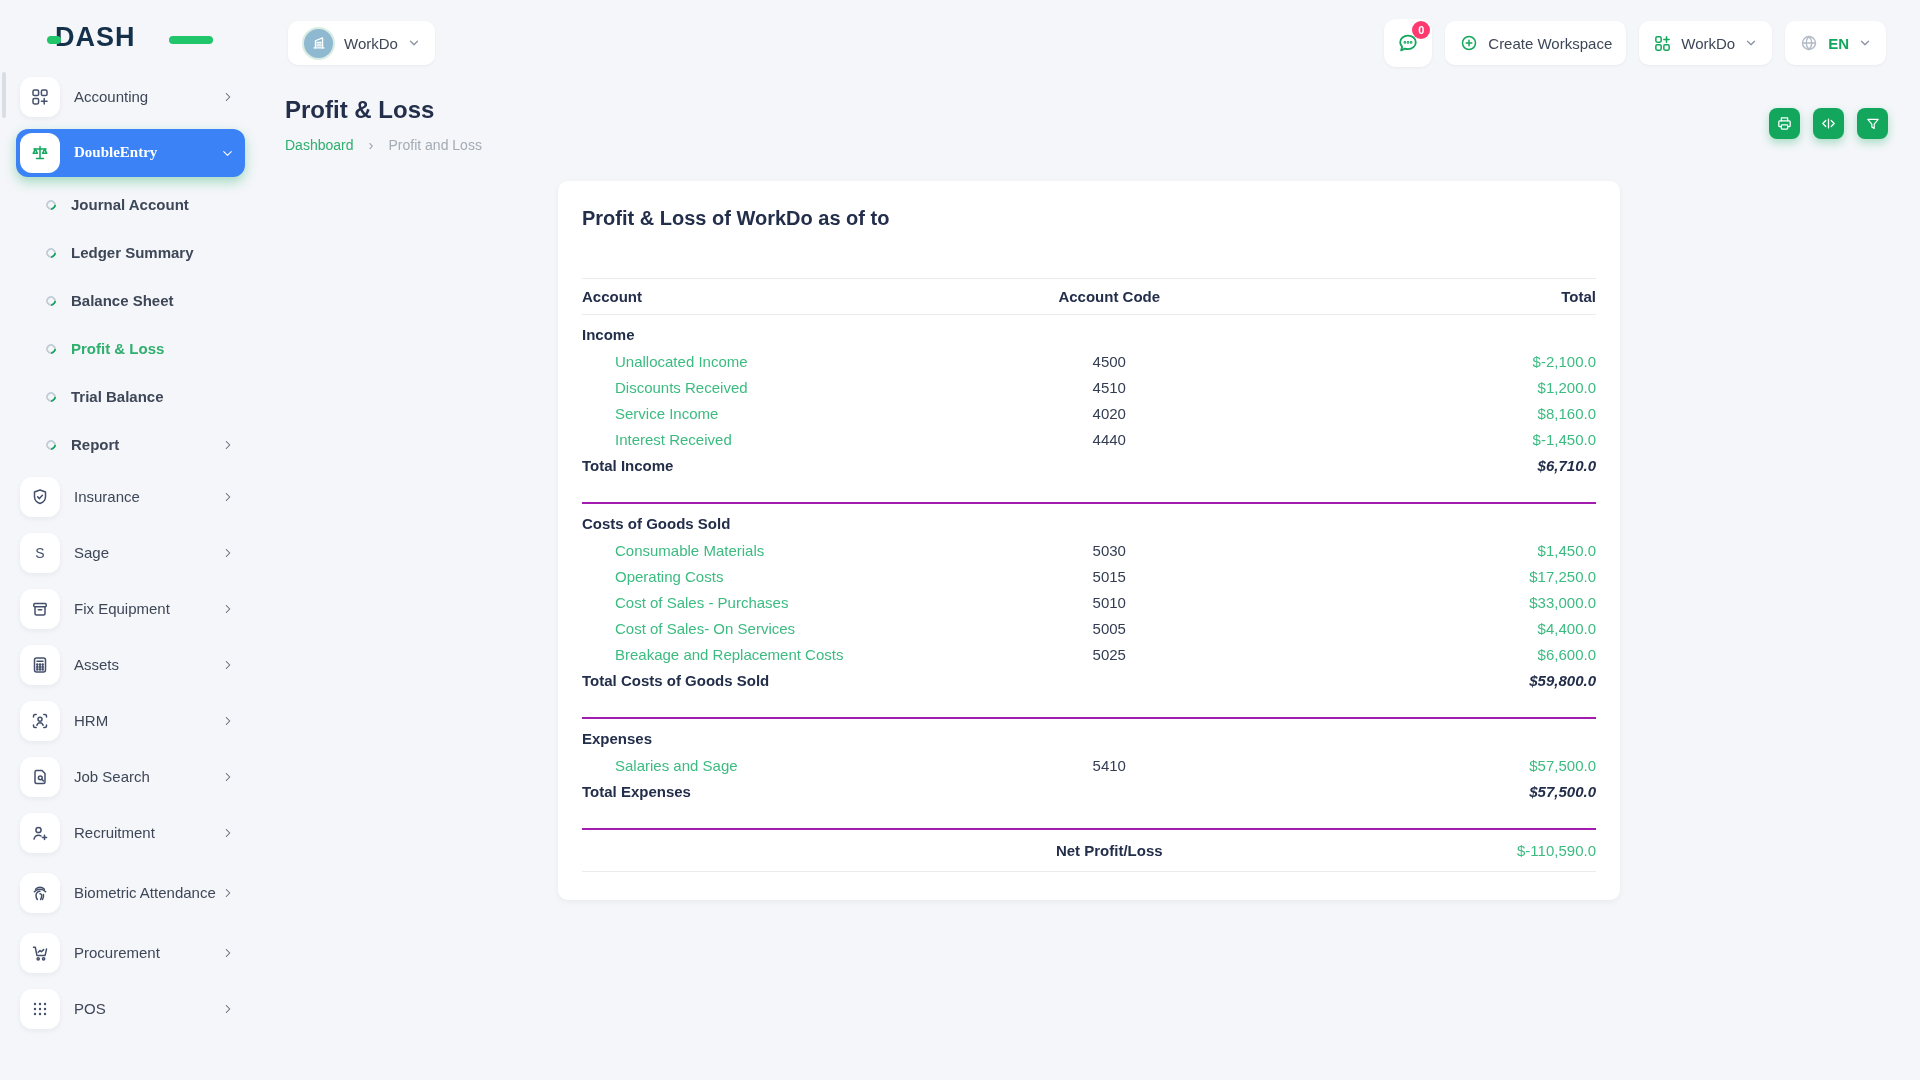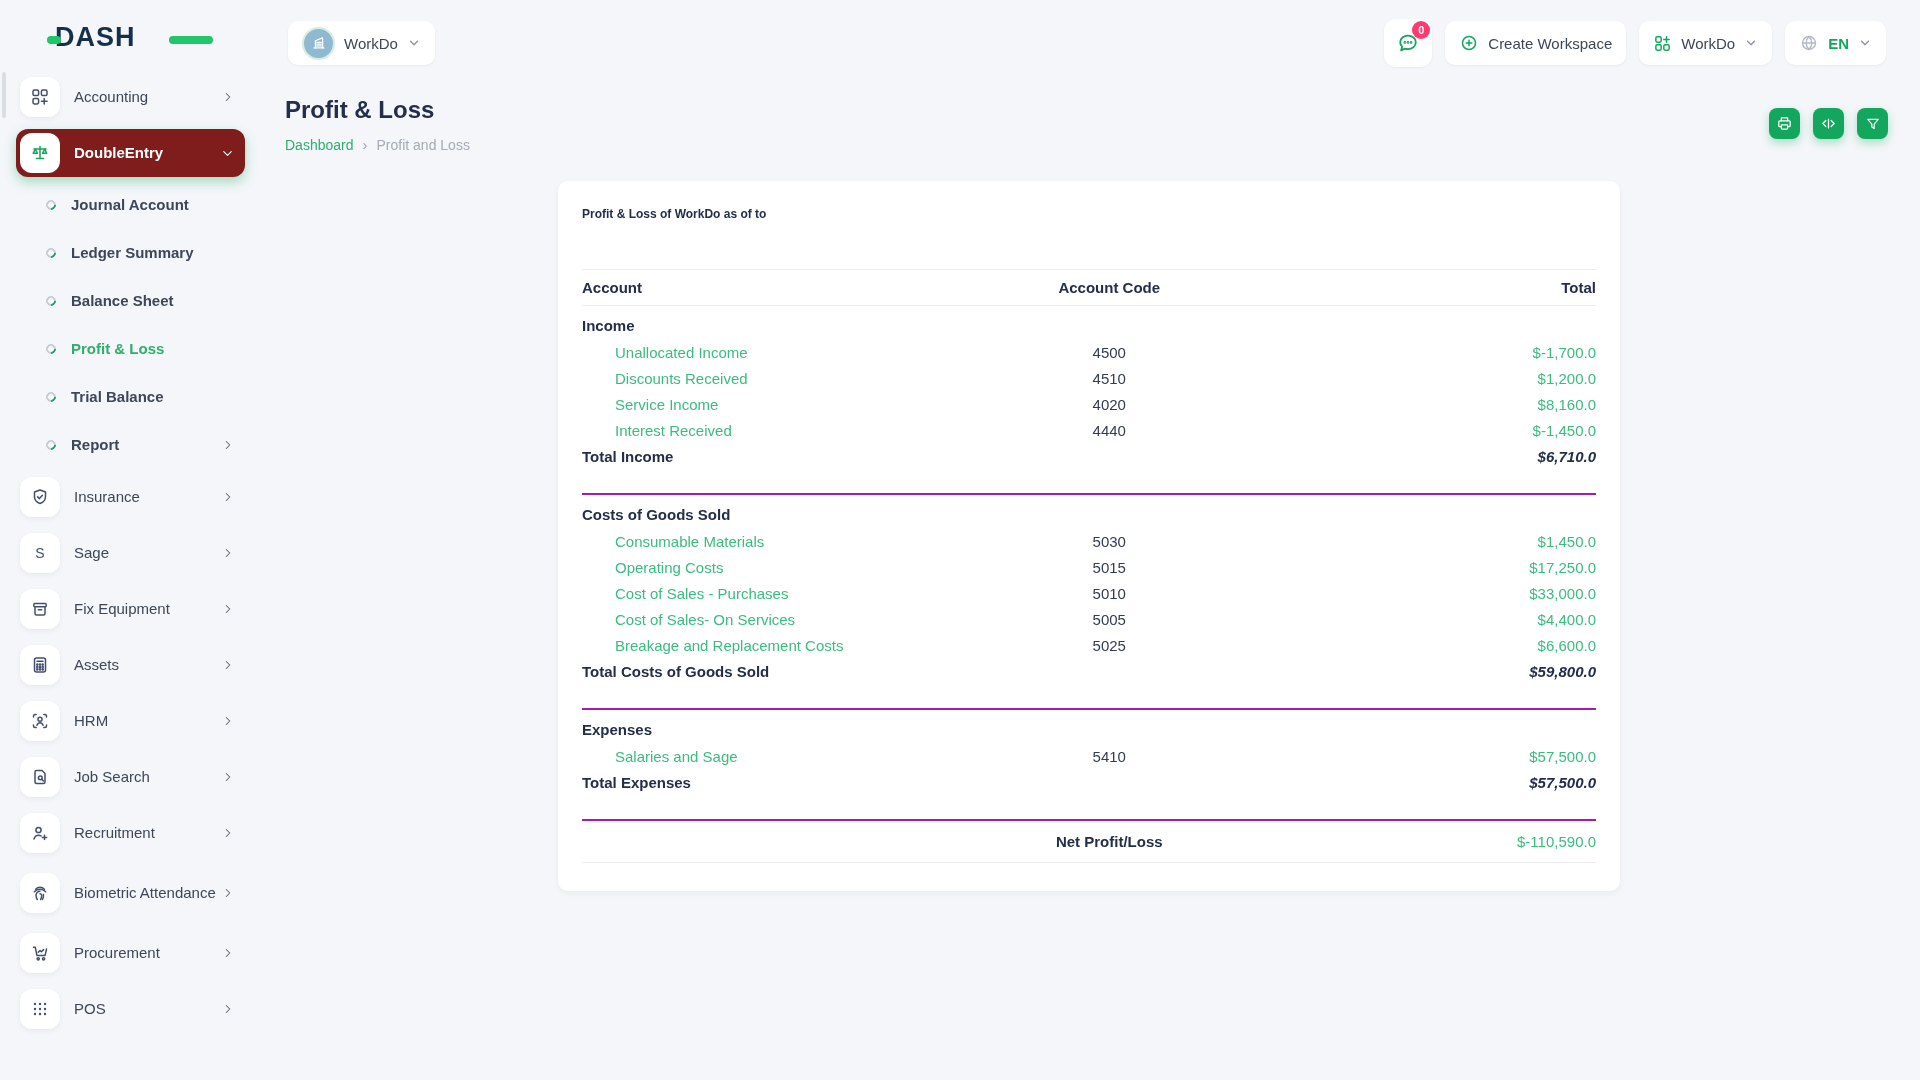--- a/index.html
+++ b/index.html
@@ -14,21 +14,21 @@
   .sidebar { width:265px; flex:none; position:relative; }
   .sidebar-scrollbar { position:absolute; left:2px; top:72px; width:4px; height:46px; border-radius:3px; background:#d9dee5; }
   .logo { margin:22px 0 20px 55px; position:relative; font-size:27px; font-weight:800; letter-spacing:1px; color:#14304a; width:140px; }
   .logo .logo-dot { position:absolute; left:-8px; top:14px; width:14px; height:8px; border-radius:4px; background:#21c56a; }
   .logo .logo-bar { position:absolute; right:-18px; top:14px; width:44px; height:8px; border-radius:4px; background:#21c56a; }
   nav { padding:0 20px 0 16px; }
   .nav-item { display:flex; align-items:center; height:48px; margin-bottom:8px; border-radius:12px; cursor:pointer; padding:0 10px 0 4px; }
   .icon-box { width:40px; height:40px; border-radius:12px; background:#fff; display:flex; align-items:center; justify-content:center; color:#44506b; box-shadow:0 2px 5px rgba(25,39,62,.06); flex:none; }
   .nav-item .label { margin-left:14px; font-size:15px; color:#3e4757; line-height:1.15; }
   .chev { margin-left:auto; color:#5c6677; display:flex; }
-  .nav-item.parent.active { background:#7f1d1d; box-shadow:0 5px 12px rgba(18,167,92,.35); }
+  .nav-item.parent.active { background:#3b82f6; box-shadow:0 5px 12px rgba(18,167,92,.35);font-family:Liberation Serif, serif; }
   .nav-item.parent.active .icon-box { color:#12a75c; box-shadow:none; }
   .nav-item.parent.active .label { color:#fff; font-weight:700; }
   .nav-item.parent.active .chev { color:#fff; }
   .nav-item.child { height:40px; padding-left:30px; }
   .bullet { width:10px; height:10px; border-radius:50%; border:2px solid #c4ccd6; border-bottom-color:#12a75c; transform:rotate(-45deg); flex:none; }
   .nav-item.child .label { margin-left:15px;font-weight:bold; }
   .nav-item.child.active .label { color:#2fae6e; }
   .nav-item.tall { height:56px; }
   
   .main-col { flex:1; display:flex; flex-direction:column; }
@@ -38,29 +38,29 @@
   .pill .pchev { color:#8a93a2; display:flex; }
   .grow { flex:1; }
   .icon-btn { width:48px; height:48px; border-radius:12px; background:#fff; box-shadow:0 1px 3px rgba(16,24,40,.05); display:flex; align-items:center; justify-content:center; position:relative; cursor:pointer; color:#12a75c; }
   .badge { position:absolute; top:2px; right:2px; min-width:18px; height:18px; border-radius:9px; background:#ff3a6e; color:#fff; font-size:11px; font-weight:700; display:flex; align-items:center; justify-content:center; padding:0 4px; }
   .green-ic { color:#12a75c; display:flex; }
   .gray-ic { color:#b3bac6; display:flex; }
   .lang-code { color:#12a75c; font-weight:700; }
   
   .page-head { display:flex; justify-content:space-between; align-items:flex-start; padding:24px 32px 0 20px; }
   h1 { font-size:24px; font-weight:700; color:#232e4a; margin-bottom:12px; }
-  .breadcrumb { font-size:14px; display:flex; align-items:center; gap:9px;text-align:center; }
+  .breadcrumb { font-size:14px; display:flex; align-items:center; gap:15px;text-align:center; }
   .breadcrumb .bc-home { color:#2fae6e; text-decoration:none; cursor:pointer; }
   .breadcrumb .bc-sep { color:#9aa3b0; font-size:15px; }
   .breadcrumb .bc-current { color:#a4abb5; }
   .tool-btns { display:flex; gap:13px; margin-top:12px; }
   .tool-btn { width:31px; height:31px; border-radius:8px; background:#12a75c; color:#fff; display:flex; align-items:center; justify-content:center; cursor:pointer; box-shadow:0 4px 9px rgba(18,167,92,.32); }
   
   .card { width:1062px; margin:28px 0 0 293px; background:#fff; border-radius:10px; box-shadow:0 2px 6px rgba(16,24,40,.05); padding:26px 24px 28px; }
-  .card-title { font-size:12px; font-weight:700; color:#232e4a; margin-bottom:48px; }
+  .card-title { font-size:20px; font-weight:700; color:#232e4a; margin-bottom:48px; }
   table { width:100%; border-collapse:collapse; font-size:15px; }
   thead th { border-top:1px solid #ececec; border-bottom:1px solid #ececec; padding:9px 0; font-weight:700; color:#232e4a; text-align:left; }
   thead th.c-code { text-align:center; }
   thead th.c-total { text-align:right; }
   td { padding:4.5px 0; }
   tr.section-row td { font-weight:700; color:#232e4a; padding-top:11px; padding-bottom:5px; }
   tr.detail td.c-acc { padding-left:33px; }
   .acc-link { color:#3cbb81; text-decoration:none; cursor:pointer; }
   td.c-code { text-align:center; color:#333c52; }
   td.c-total { text-align:right; color:#3cbb81; }
@@ -433,21 +433,21 @@
           <th class="c-total">Total</th>
         </tr>
       </thead>
       <tbody id="report-body">
           <tr class="section-row">
             <td class="c-acc" colspan="3">Income</td>
           </tr>
           <tr class="detail">
             <td class="c-acc"><a class="acc-link">Unallocated Income</a></td>
             <td class="c-code">4500</td>
-            <td class="c-total">$-1,700.0</td>
+            <td class="c-total">$-2,100.0</td>
           </tr>
           <tr class="detail">
             <td class="c-acc"><a class="acc-link">Discounts Received</a></td>
             <td class="c-code">4510</td>
             <td class="c-total">$1,200.0</td>
           </tr>
           <tr class="detail">
             <td class="c-acc"><a class="acc-link">Service Income</a></td>
             <td class="c-code">4020</td>
             <td class="c-total">$8,160.0</td>

